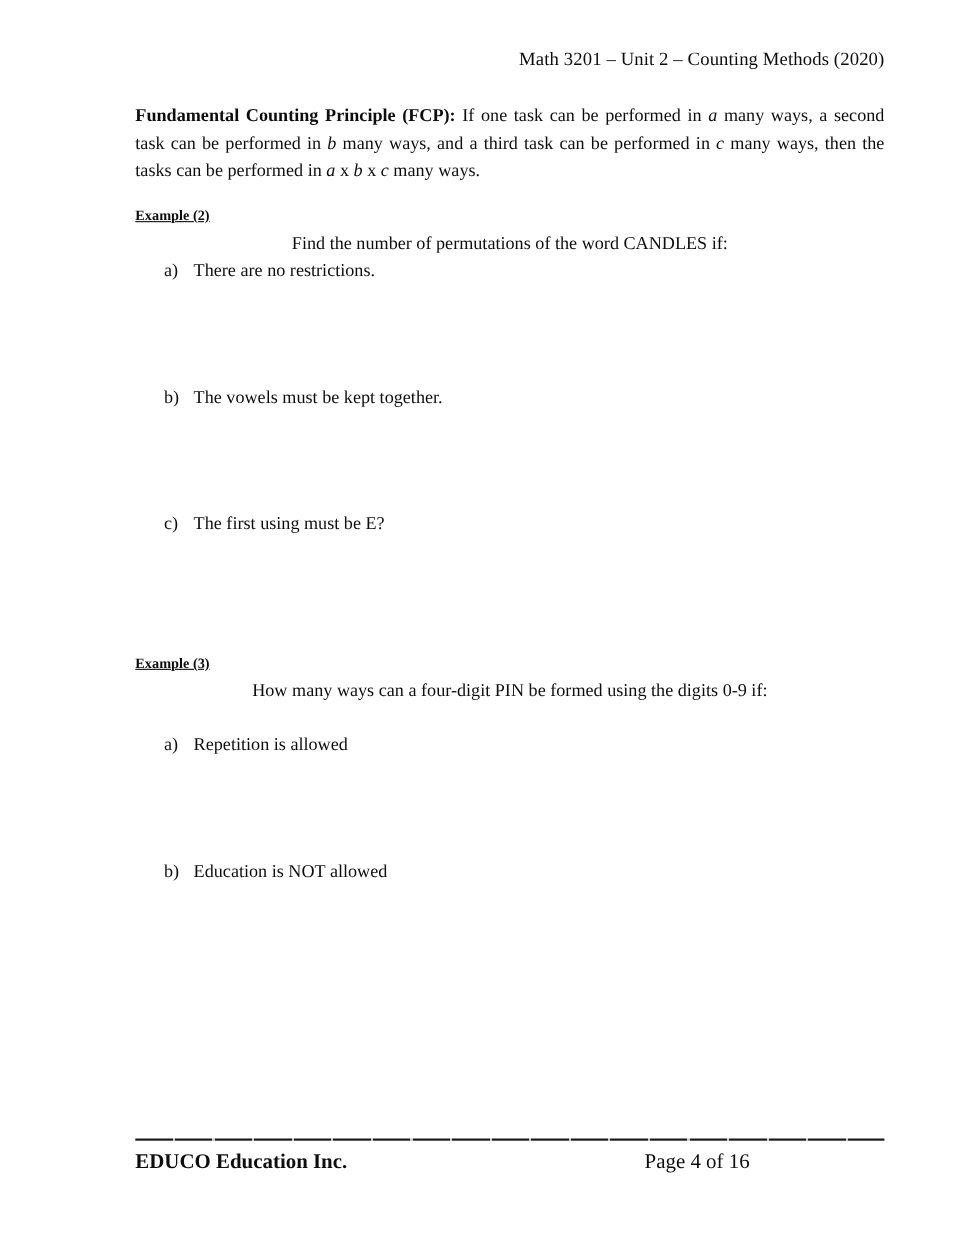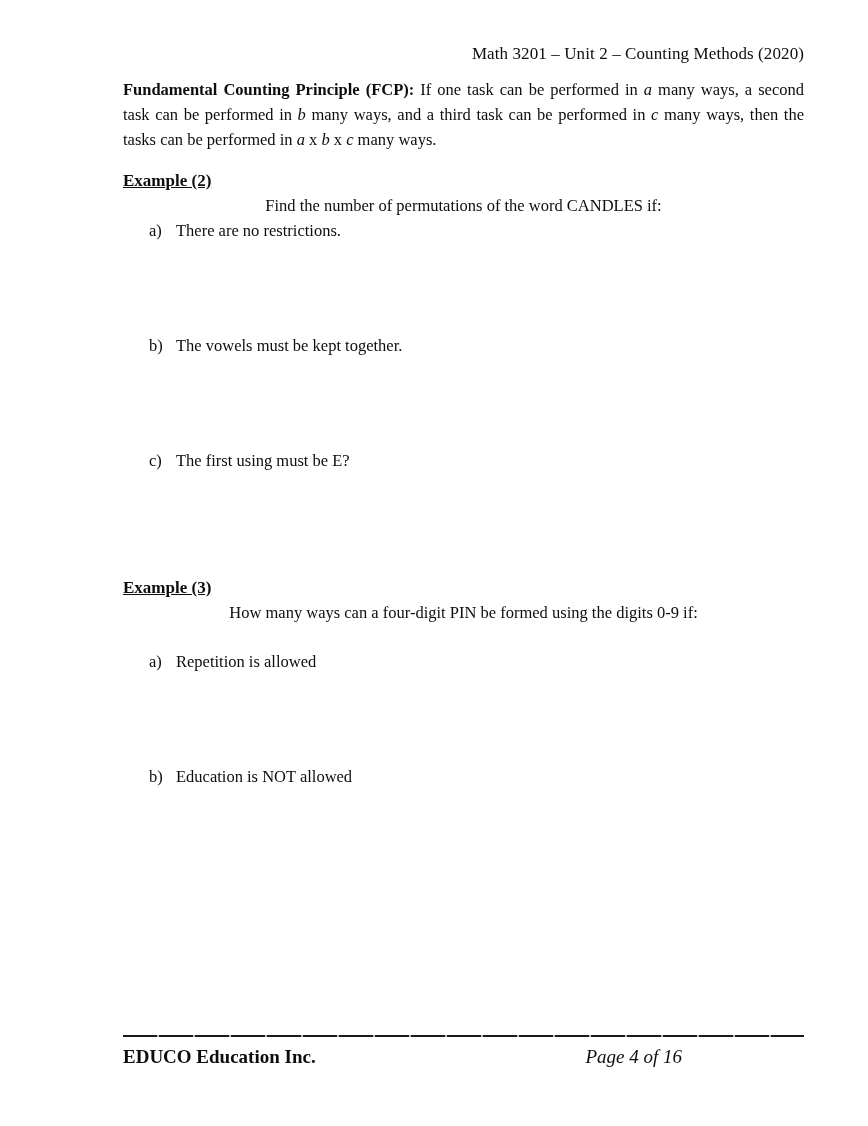--- a/index.html
+++ b/index.html
@@ -22,21 +22,21 @@
     position: absolute;
     top: 44px;
     left: 97px;
     width: 681px;
     text-align: right;
     font-size: 17px;
     letter-spacing: 0.1px;
   }
   .content {
     position: absolute;
-    top: 77px;
+    top: 92px;
     left: 97px;
     width: 681px;
   }
   .fcp-para {
     margin: 0;
     text-align: justify;
     line-height: 25px;
   }
   .bold { font-weight: bold; }
   .var { font-style: italic; }
@@ -46,21 +46,21 @@
     line-height: 24px;
   }
   ul.fcp-bullets li {
     padding-left: 8px;
     margin: 0;
   }
   .example-heading {
     margin: 0;
     font-weight: bold;
     text-decoration: underline;
-    font-size: 17px;
+    font-size: 13px;
     line-height: 25px;
   }
   .example2-heading { margin-top: 16px; }
   .example3-heading { margin-top: 102px; }
   .example-intro {
     margin: 0;
     line-height: 25px;
     text-align: center;
   }
   ol.sub-items {
@@ -89,21 +89,21 @@
     height: 2px;
     background: repeating-linear-gradient(to right, #1a1a1a 0 34px, rgba(26,26,26,0.25) 34px 36px);
   }
   .footer-row {
     display: flex;
     margin-top: 9px;
     font-size: 19px;
   }
   .footer-col { flex: 1 1 0; }
   .footer-company { text-align: left; font-weight: bold; }
-  .footer-page { text-align: center; font-style: italic; }
+  .footer-page { text-align: center; }
   .footer-email { text-align: right; font-weight: bold; }
 </style>
 </head>
 <body>
 
 <div class="page">
 
   <div class="header">Math 3201 – Unit 2 – Counting Methods (2020)</div>
 
   <div class="content">

